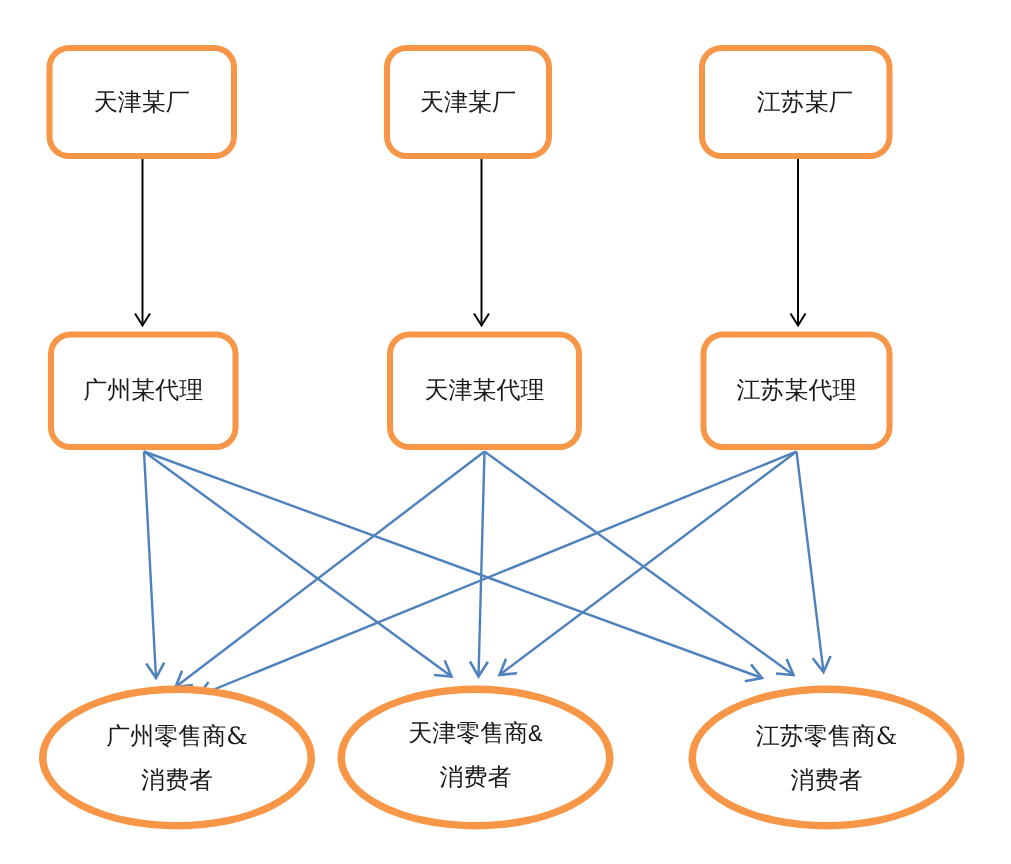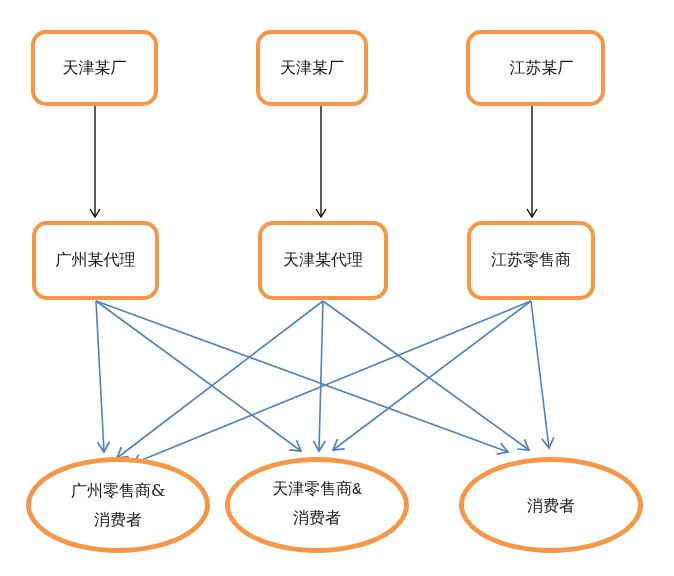--- a/index.html
+++ b/index.html
@@ -61,39 +61,40 @@
         <line x1="531" y1="301" x2="549" y2="448" stroke="#4F81BD" stroke-width="1.6" marker-end="url(#arrowBlue)"></line>
       </g>
   </svg>
 
   <div class="node box" style="left:31px;top:30px;width:127px;height:76px;">
     <span>天津某厂</span>
   </div>
   <div class="node box" style="left:256px;top:30px;width:112px;height:76px;">
     <span>天津某厂</span>
   </div>
-  <div class="node box" style="left:466px;top:30px;width:139px;height:76px;padding-left:12px;">
+  <div class="node box" style="left:466px;top:30px;width:129px;height:76px;padding-left:12px;">
     <span>江苏某厂</span>
   </div>
 
   <div class="node box" style="left:258px;top:221px;width:130px;height:79px;">
     <span>天津某代理</span>
   </div>
   <div class="node box" style="left:32px;top:221px;width:127px;height:79px;">
     <span>广州某代理</span>
   </div>
   <div class="node box" style="left:467px;top:221px;width:128px;height:79px;">
-    <span>江苏零售商</span>
+    <span>江苏某代理</span>
   </div>
 
   <div class="node ellipse" style="left:26px;top:457px;width:184px;height:96px;text-align:center;">
     <span>广州零售商&amp;</span>
     <span>消费者</span>
   </div>
   <div class="node ellipse" style="left:225px;top:457px;width:184px;height:96px;font-family:Liberation Mono, monospace;">
     <span>天津零售商&amp;</span>
     <span>消费者</span>
   </div>
   <div class="node ellipse" style="left:459px;top:457px;width:184px;height:96px;">
+    <span>江苏零售商&amp;</span>
     <span>消费者</span>
   </div>
 
 </div>
 
 </body></html>

